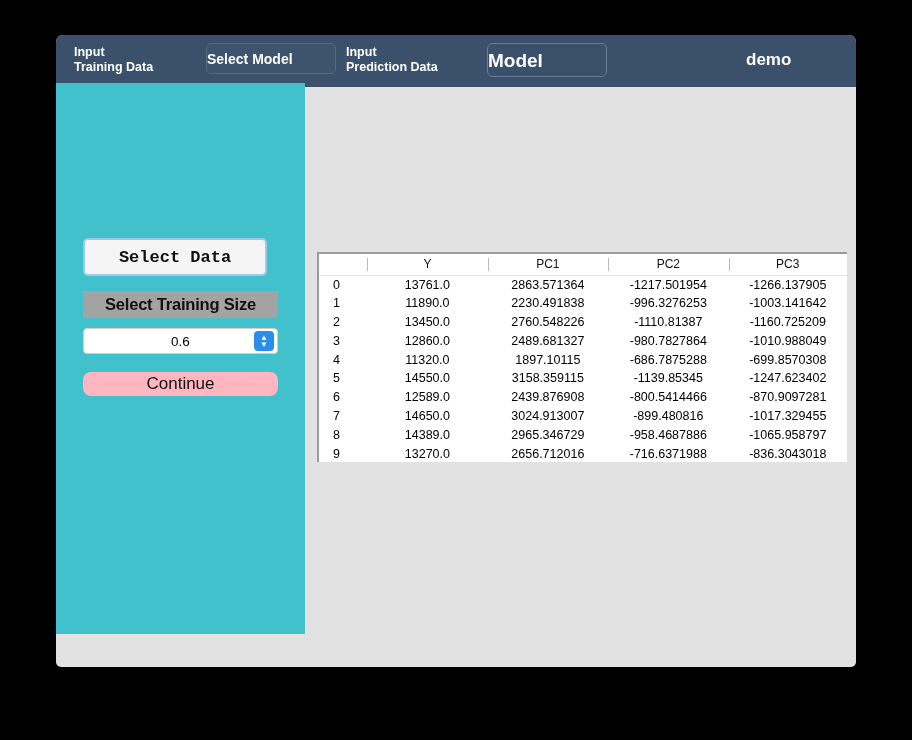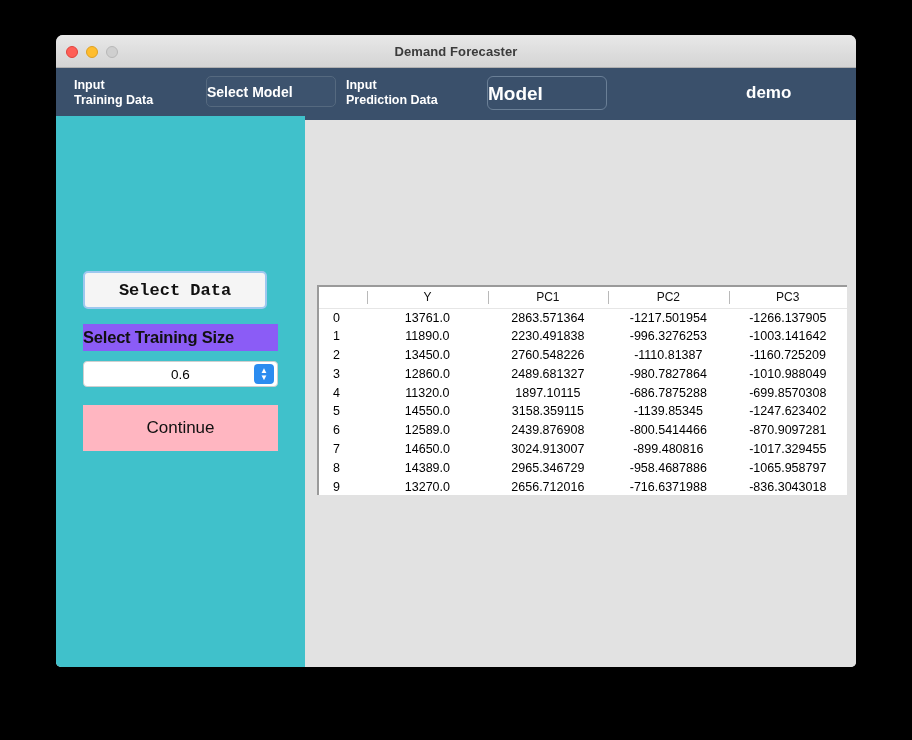--- a/index.html
+++ b/index.html
@@ -162,24 +162,25 @@
     cursor: pointer;
   }
 
   #label-training-size {
     position: absolute;
     left: 27px;
     top: 204px;
     width: 195px;
     height: 27px;
     line-height: 27px;
-    background: #8b5cf6;
+    background: #a3a3a3;
     color: #111;
     font-size: 16.5px;
     font-weight: bold;
+    text-align: center;
     letter-spacing: -0.2px;
   }
 
   #training-size-select {
     position: absolute;
     left: 27px;
     top: 241px;
     width: 195px;
     height: 26px;
     background: #ffffff;
@@ -209,24 +210,24 @@
     line-height: 7px;
     color: #fff;
     font-size: 8px;
   }
 
   #btn-continue {
     position: absolute;
     left: 27px;
     top: 285px;
     width: 195px;
-    height: 46px;
+    height: 24px;
     background: #ffb6c1;
     border: none;
-    border-radius: 0;
+    border-radius: 8px;
     font-family: "Liberation Sans", sans-serif;
     font-size: 17px;
     color: #111;
     cursor: pointer;
   }
 
   
   #main-panel {
     flex: 1;
     background: #e2e2e2;
@@ -283,28 +284,20 @@
   col.c-y    { width: 120px; }
   col.c-pc1  { width: 120px; }
   col.c-pc2  { width: 120px; }
   col.c-pc3  { width: 118px; }
 </style>
 </head>
 <body>
 
 <div id="app-window">
 
-  <div id="titlebar">
-    <div id="traffic-lights">
-      <div class="tl tl-close"></div>
-      <div class="tl tl-min"></div>
-      <div class="tl tl-max"></div>
-    </div>
-    <div id="window-title">Demand Forecaster</div>
-  </div>
 
   <div id="navbar">
     <div class="nav-item" id="nav-input-training">Input
 Training Data</div>
 
     <div class="nav-item" id="nav-select-model">Select Model</div>
 
     <div class="nav-item" id="nav-input-prediction">Input
 Prediction Data</div>
 

